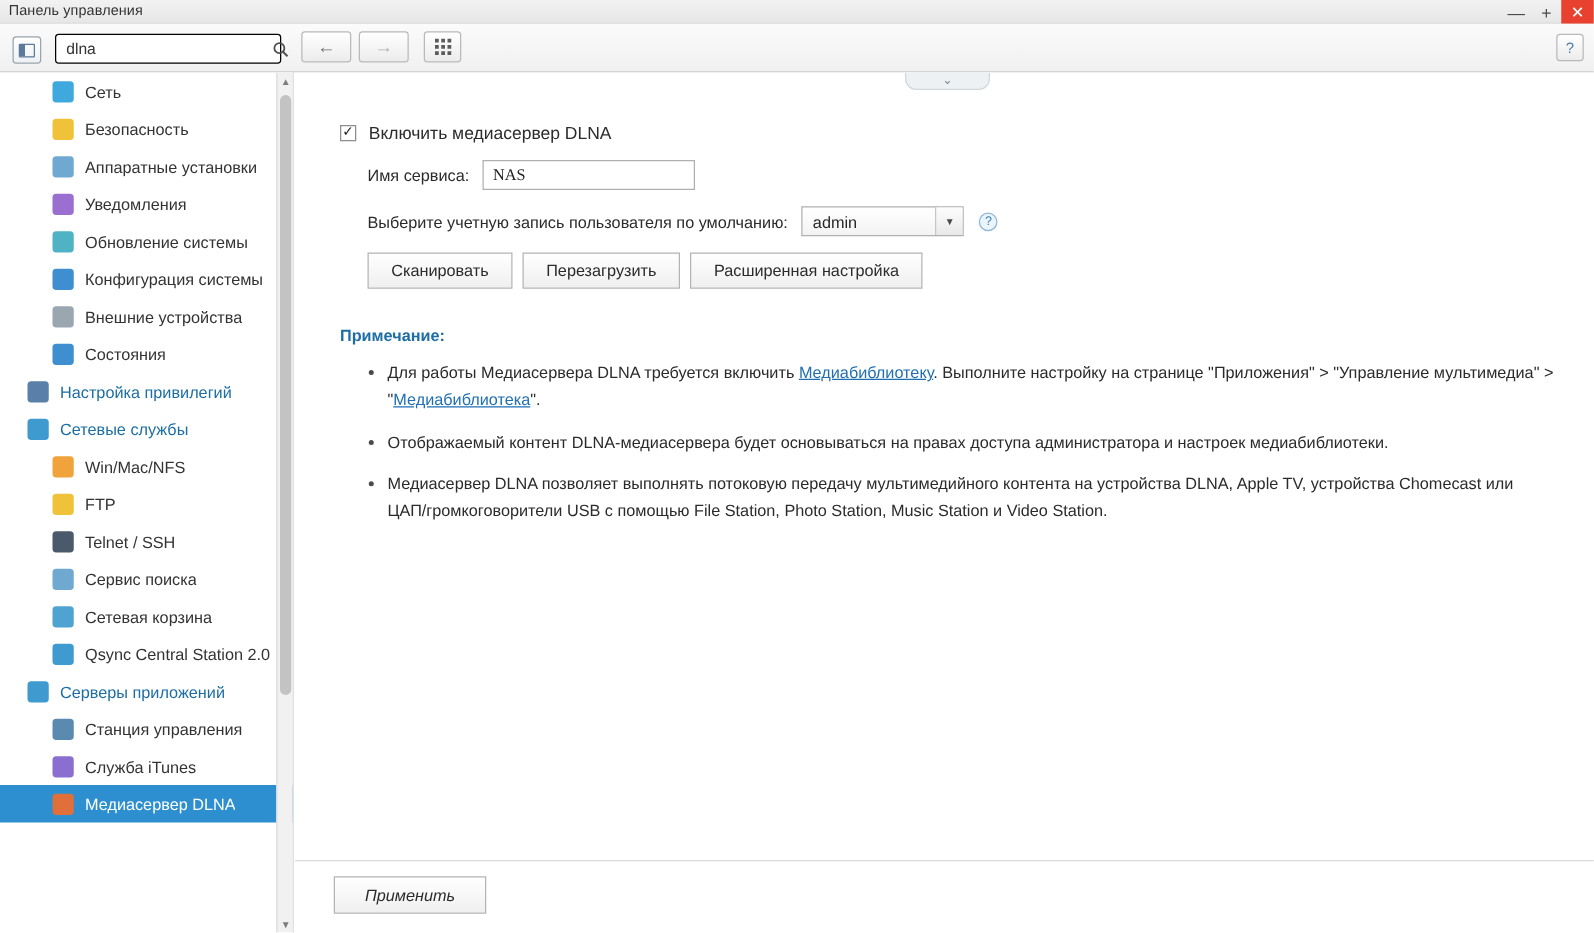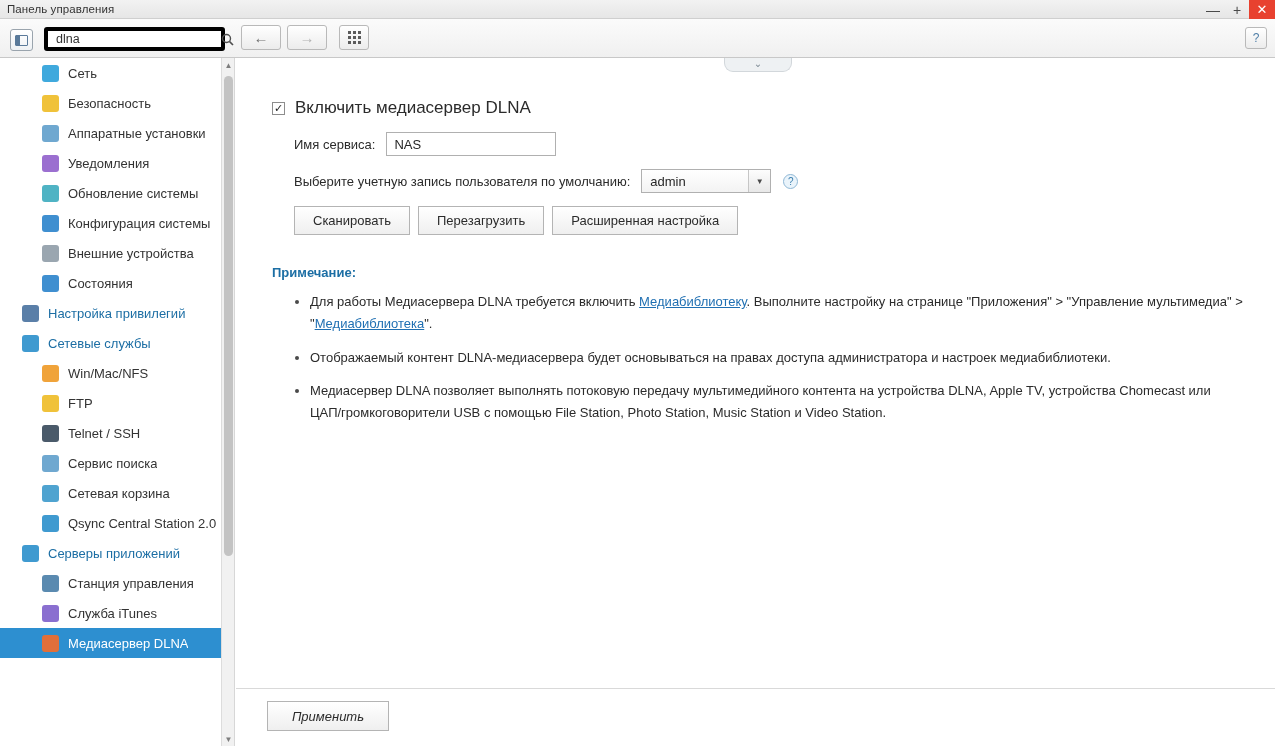--- a/index.html
+++ b/index.html
@@ -40,21 +40,21 @@
     display: flex; align-items: center; justify-content: center;
   }
   .panel-icon-btn .glyph {
     width: 13px; height: 11px; border: 1.6px solid #5a7a9a; border-radius: 1px; position: relative;
   }
   .panel-icon-btn .glyph:after {
     content: ""; position: absolute; left: 0; top: 0; bottom: 0; width: 4px; background: #5a7a9a;
   }
   .searchbox {
     position: absolute; left: 44px; top: 27px; width: 181px; height: 24px;
-    background: #fff; border: 4px solid #000000; border-radius: 3px;
+    background: #fff; border: 1px solid #000000; border-radius: 3px;
     display: flex; align-items: center;
   }
   .searchbox input {
     border: 0; outline: 0; flex: 1; font-size: 12.5px; color: #333;
     padding: 0 4px 0 8px; background: transparent; font-family: "Liberation Sans", sans-serif;
   }
   .search-ico {
     width: 22px; height: 22px; display: flex; align-items: center; justify-content: center;
     color: #4e4e4e; font-size: 12px;
   }
@@ -124,27 +124,27 @@
     color: #7d8a95; font-size: 10px;
   }
   .panel { position: absolute; top: 14px; left: 0; right: 0; bottom: 58px; padding: 26px 30px 0 36px; }
   .row { display: flex; align-items: center; }
   .chk-row { margin-bottom: 14px; }
   .chkbox {
     width: 13px; height: 13px; border: 1px solid #8d8d8d; background: #fff;
     display: inline-flex; align-items: center; justify-content: center; margin-right: 10px;
     font-size: 11px; color: #1f1f1f; line-height: 1;
   }
-  .chk-label { font-size: 17px; color: #2b2b2b; }
+  .chk-label { font-size: 14px; color: #2b2b2b; }
   .field-row { margin-left: 22px; margin-bottom: 13px; }
   .field-label { font-size: 13px; color: #2b2b2b; }
   .txtinput {
     width: 170px; height: 24px; border: 1px solid #b0b0b0; background: #fff;
     margin-left: 11px; padding: 0 7px; font-size: 13px; color: #262626;
-    font-family: Liberation Sans, sans-serif; outline: none;
+    font-family: Liberation Serif, serif; outline: none;
   }
   .selwrap {
     width: 130px; height: 24px; border: 1px solid #b0b0b0; background: linear-gradient(#ffffff,#f3f3f3);
     margin-left: 11px; display: flex; align-items: center; position: relative;
   }
   .selwrap .val { padding-left: 8px; font-size: 13px; color: #262626; }
   .selwrap .arrow {
     position: absolute; right: 0; top: 0; width: 22px; height: 22px;
     background: linear-gradient(#fdfdfd,#e8e8e8); border-left: 1px solid #c6c6c6;
     display: flex; align-items: center; justify-content: center; font-size: 8px; color: #4a4a4a;

